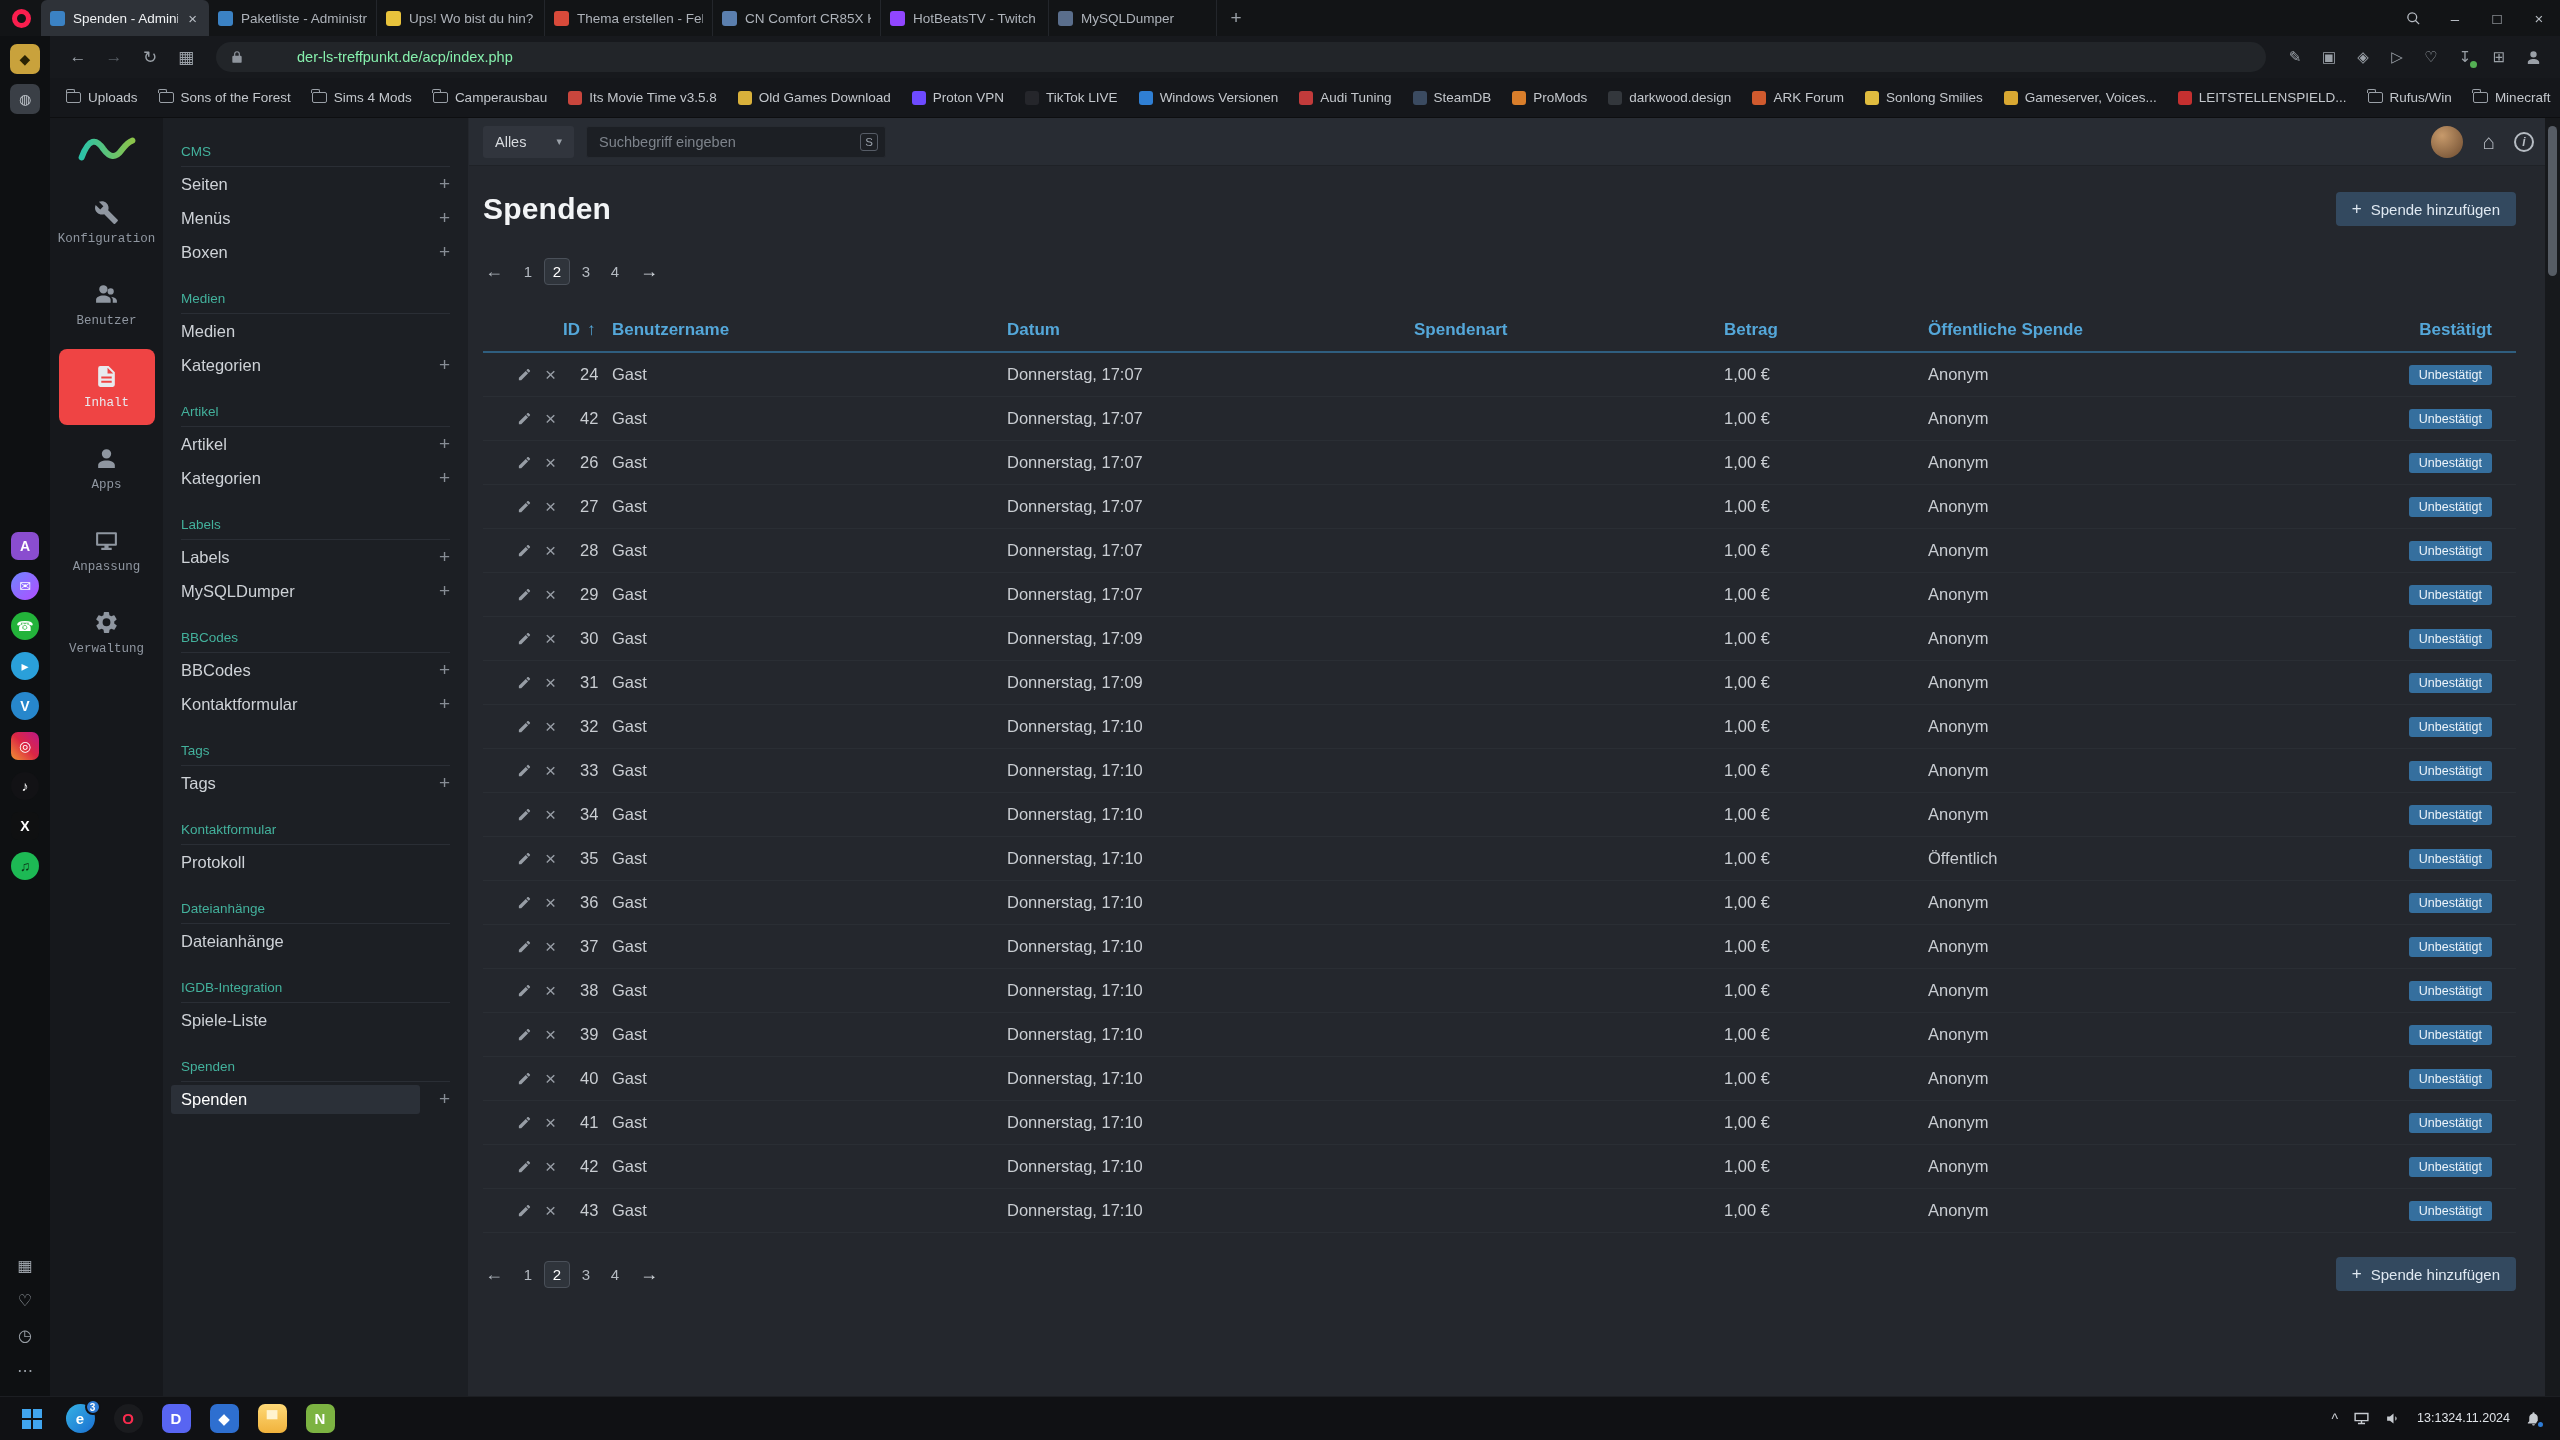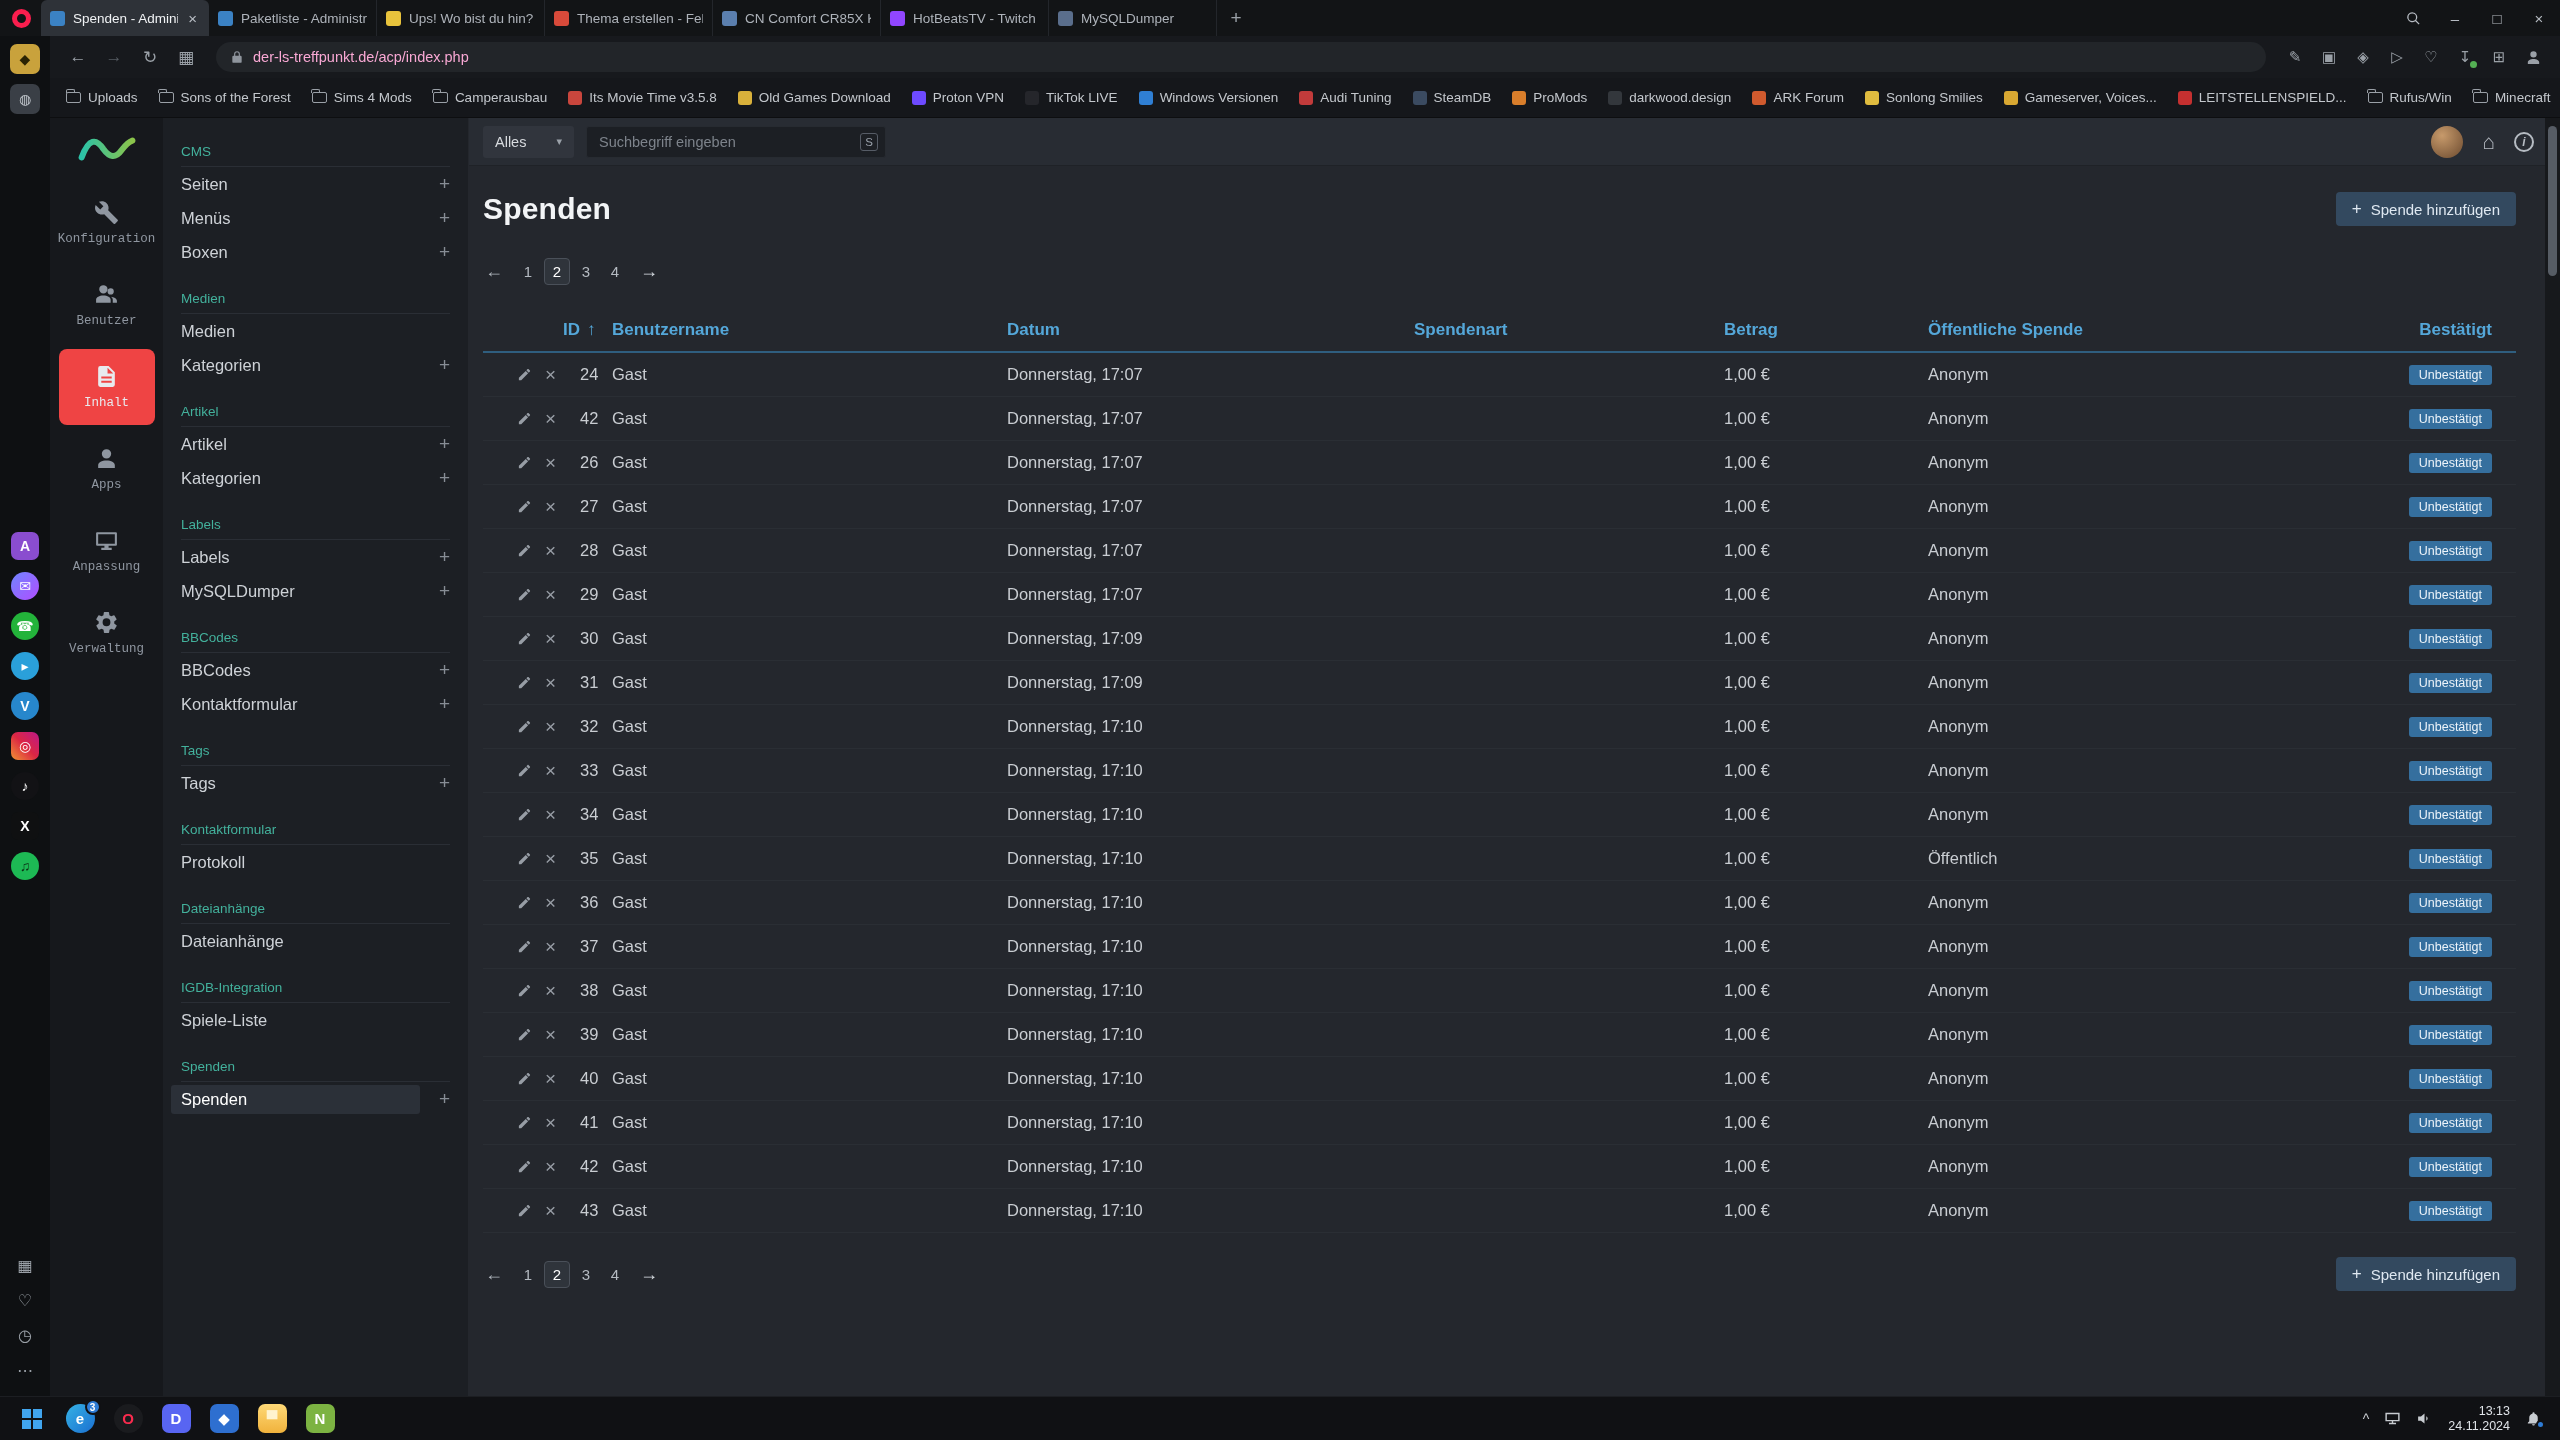--- a/index.html
+++ b/index.html
@@ -41,21 +41,21 @@
   .gx-item.round{border-radius:50%;}
 
   .main-col{flex:1;display:flex;flex-direction:column;min-width:0;}
 
   
   .toolbar{height:42px;background:#17191d;display:flex;align-items:center;padding:0 12px;gap:4px;flex:0 0 42px;}
   .navbtn{width:32px;height:32px;display:flex;align-items:center;justify-content:center;font-size:17px;color:#9aa0a7;}
   .navbtn.dim{color:#565b62;}
   .url-pill{flex:1;height:30px;background:#222529;border-radius:15px;display:flex;align-items:center;padding:0 14px;gap:9px;margin:0 10px;min-width:0;}
   .url-pill svg{width:14px;height:14px;fill:#8f959d;flex:0 0 auto;}
-  .url-text{font-size:14.5px;color:#f9a8d4;white-space:nowrap;overflow:hidden;}
+  .url-text{font-size:14.5px;color:#86efac;white-space:nowrap;overflow:hidden;margin-left:44px;}
   .tool-ico{width:30px;height:30px;display:flex;align-items:center;justify-content:center;font-size:15px;color:#9aa0a7;position:relative;}
   .tool-ico svg{width:17px;height:17px;fill:#9aa0a7;}
   .dl-dot{position:absolute;right:3px;bottom:4px;width:7px;height:7px;border-radius:50%;background:#54b054;}
 
   
   .bookmarks-bar{height:40px;background:#15171b;display:flex;align-items:center;padding:0 16px;gap:21px;overflow:hidden;flex:0 0 40px;border-bottom:1px solid #0d0e10;}
   .bookmark{display:flex;align-items:center;gap:7px;font-size:13.5px;color:#c3c7cc;white-space:nowrap;}
   .bm-folder{width:15px;height:11px;border:1.5px solid #9aa0a7;border-radius:2px;position:relative;flex:0 0 auto;}
   .bm-folder::before{content:"";position:absolute;top:-4.5px;left:-1.5px;width:7px;height:3px;border:1.5px solid #9aa0a7;border-bottom:none;border-radius:2px 2px 0 0;}
   .bm-dot{width:14px;height:14px;border-radius:3px;flex:0 0 auto;}
@@ -133,21 +133,21 @@
   .win-logo{display:grid;grid-template-columns:9px 9px;grid-template-rows:9px 9px;gap:2px;}
   .win-logo i{background:#41a5ee;display:block;}
   .tb-icon{width:29px;height:29px;border-radius:7px;display:flex;align-items:center;justify-content:center;
     font-weight:700;font-size:15px;position:relative;color:#fff;}
   .tb-icon.round{border-radius:50%;}
   .tb-badge{position:absolute;top:-5px;right:-6px;min-width:16px;height:16px;border-radius:8px;background:#2e7cd6;
     color:#fff;font-size:10px;font-weight:700;display:flex;align-items:center;justify-content:center;border:2px solid #101114;}
   .tb-tray{margin-left:auto;display:flex;align-items:center;gap:15px;padding-right:6px;}
   .tray-chevron{color:#c8ccd1;font-size:14px;}
   .tb-tray svg{width:17px;height:17px;fill:#c8ccd1;}
-  .clock{display:flex;flex-direction:column;align-items:flex-end;font-size:12.5px;line-height:15px;color:#dfe3e8;}
+  .clock{display:flex;align-items:flex-end;font-size:12.5px;line-height:15px;color:#dfe3e8;}
   .bell-wrap{position:relative;display:flex;}
   .bell-dot{position:absolute;right:-3px;bottom:-2px;width:9px;height:9px;border-radius:50%;background:#2e7cd6;border:2px solid #101114;}
 </style>
 </head>
 <body>
 
 <div class="screen">
   <div class="browser">
 
     <div class="tab-bar">

